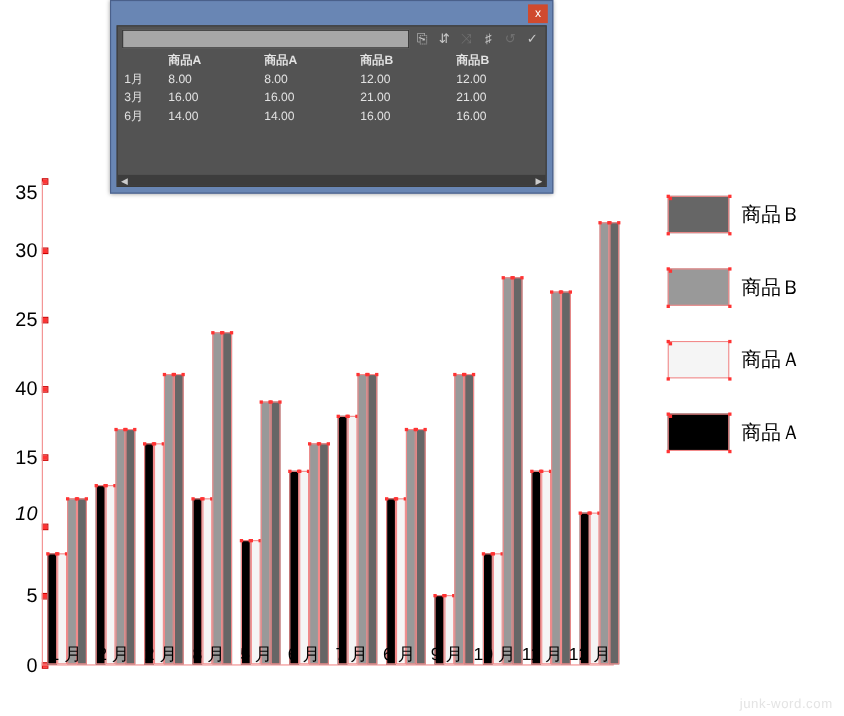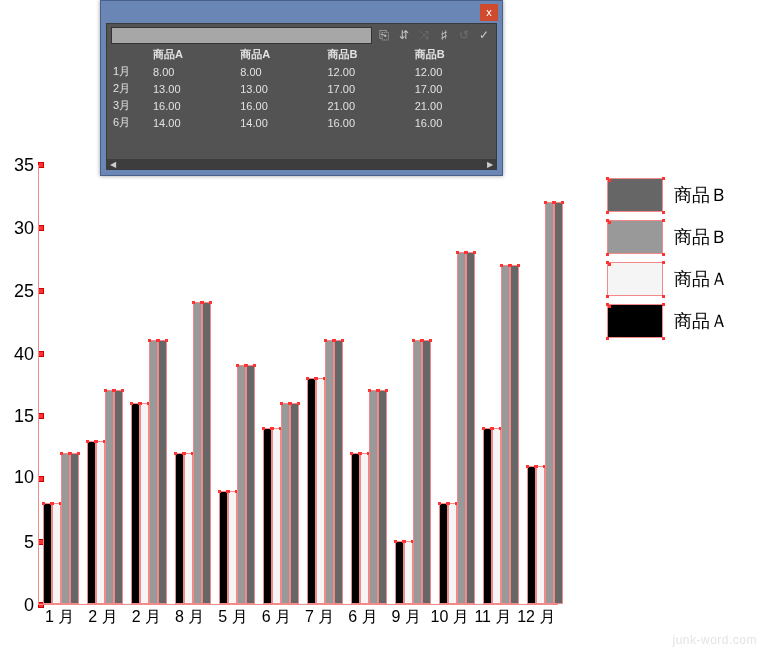--- a/index.html
+++ b/index.html
@@ -189,41 +189,41 @@
   }
   .bar::before { left: -2px; }
   .bar::after  { right: -2px; }
   .bar.s0 { background: #000000; }
   .bar.s1 { background: #f5f5f5; }
   .bar.s2 { background: #999999; }
   .bar.s3 { background: #666666; }
   .x-labels {
     position: absolute;
     left: 38px;
-    top: 442px;
+    top: 420px;
     width: 520px;
     display: flex;
   }
   .x-lab {
     flex: 1;
     text-align: center;
     font-size: 16px;
     color: #000;
     white-space: nowrap;
   }
 
   
   .legend {
     position: absolute;
     right: 20px;
     top: 178px;
     width: 140px;
     display: flex;
     flex-direction: column;
-    gap: 8px;
+    gap: 32px;
   }
   .legend-item {
     display: flex;
     align-items: center;
     gap: 8px;
   }
   .swatch {
     width: 56px;
     height: 34px;
     border: 1px solid #f28a8a;
@@ -286,27 +286,20 @@
           </thead>
         <tbody id="tbody">
             <tr>
               <td class="row-h">1月</td>
               <td>8.00</td>
               <td>8.00</td>
               <td>12.00</td>
               <td>12.00</td>
             </tr>
             <tr>
-              <td class="row-h">2月</td>
-              <td>13.00</td>
-              <td>13.00</td>
-              <td>17.00</td>
-              <td>17.00</td>
-            </tr>
-            <tr>
               <td class="row-h">3月</td>
               <td>16.00</td>
               <td>16.00</td>
               <td>21.00</td>
               <td>21.00</td>
             </tr>
             <tr>
               <td class="row-h">6月</td>
               <td>14.00</td>
               <td>14.00</td>
@@ -322,31 +315,31 @@
     </div>
   </div>
 </div>
 
 <div class="chart-wrap">
   <div class="y-axis" id="y-axis">
       <div class="y-tick" style="top: 440px;">0</div>
       <div class="y-handle" style="top: 440px;"></div>
       <div class="y-tick" style="top: 377.143px;">5</div>
       <div class="y-handle" style="top: 377.143px;"></div>
-      <div class="y-tick" style="top: 312px;">10</div>
+      <div class="y-tick" style="top: 302px; font-style: italic;">10</div>
       <div class="y-handle" style="top: 314.286px;"></div>
       <div class="y-tick" style="top: 251.429px;">15</div>
       <div class="y-handle" style="top: 251.429px;"></div>
       <div class="y-tick" style="top: 188.571px;">40</div>
       <div class="y-handle" style="top: 188.571px;"></div>
       <div class="y-tick" style="top: 125.714px;">25</div>
       <div class="y-handle" style="top: 125.714px;"></div>
       <div class="y-tick" style="top: 62.8571px;">30</div>
       <div class="y-handle" style="top: 62.8571px;"></div>
-      <div class="y-tick" style="top: 0px; text-align: right;">35</div>
+      <div class="y-tick" style="top: 10px; text-align: right;">35</div>
       <div class="y-handle" style="top: 0px;"></div>
     </div>
   <div class="plot">
     <div class="bars" id="bars">
         <div class="group">
           <div class="bar s0" style="height: 100.571px;"></div>
           <div class="bar s1" style="height: 100.571px;"></div>
           <div class="bar s2" style="height: 150.857px;"></div>
           <div class="bar s3" style="height: 150.857px;"></div>
         </div>

